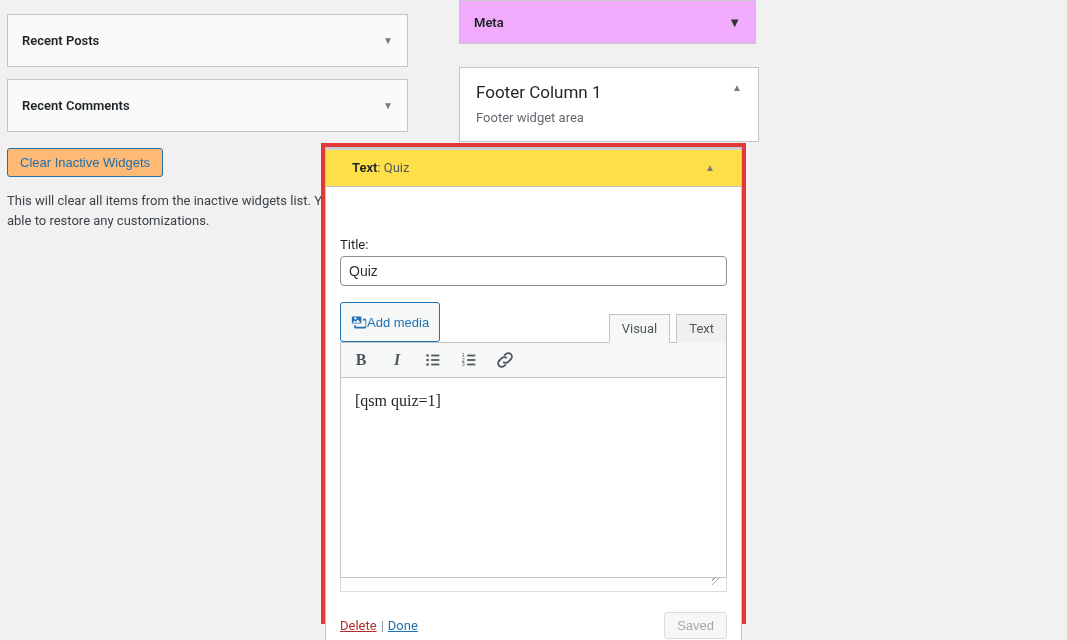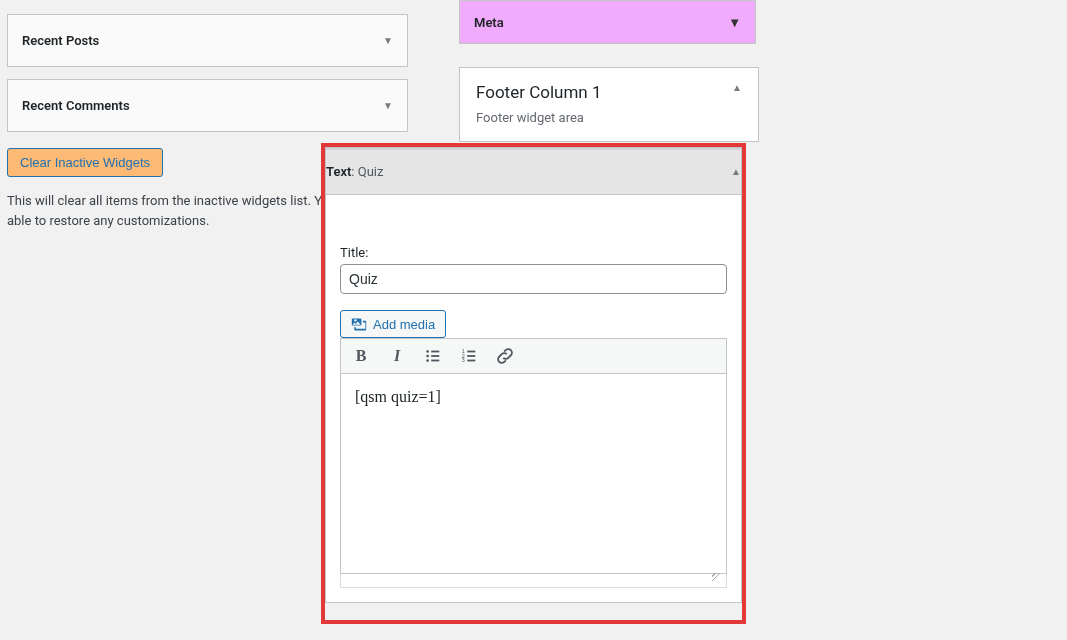--- a/index.html
+++ b/index.html
@@ -127,28 +127,28 @@
     pointer-events: none;
   }
   .text-widget {
     position: absolute;
     left: 325px;
     top: 147px;
     width: 417px;
     background: #fff;
   }
   .text-widget-header {
-    height: 48px;
-    background: #e5e5e5;
+    height: 40px;
+    background: #fde047;
     border: 1px solid #c3c4c7;
     border-top: 1px solid #c3c4c7;
     display: flex;
     align-items: center;
     justify-content: space-between;
-    padding: 0 0;
+    padding: 0 26px;
     font-size: 13px;
     color: #1d2327;
     cursor: pointer;
     box-shadow: inset 0 2px 0 #cfd2d6;
   }
   .text-widget-header .t1 { font-weight: 600; }
   .text-widget-header .t2 { color: #50575e; font-weight: 400; }
   .text-widget-body {
     border: 1px solid #c3c4c7;
     border-top: none;
@@ -169,26 +169,25 @@
   .media-row {
     display: flex;
     justify-content: space-between;
     align-items: flex-end;
     margin-top: 16px;
   }
   .add-media {
     border: 1px solid #2271b1;
     color: #2271b1;
     background: #f6f7f7;
-    padding: 5px 10px;
+    padding: 11px 10px;
     border-radius: 3px;
     font-size: 13px;
     display: flex;
     align-items: center;
-    gap: 6px;
     cursor: pointer;
   }
   .add-media svg { width: 16px; height: 16px; fill: #2271b1; }
 
   .tabs {
     display: flex;
     gap: 6px;
   }
   .tab {
     border: 1px solid #c3c4c7;
@@ -318,20 +317,24 @@
     <label class="label">Title:</label>
     <input class="title-input" type="text" value="Quiz" style="">
 
     <div class="media-row">
       <button class="add-media">
         <svg viewBox="0 0 20 20">
             <path d="M13 11V4c0-.55-.45-1-1-1H2c-.55 0-1 .45-1 1v7c0 .55.45 1 1 1h10c.55 0 1-.45 1-1zM4 5.5C4 4.67 4.67 4 5.5 4S7 4.67 7 5.5 6.33 7 5.5 7 4 6.33 4 5.5zM12 11H2l2.5-3 1.5 2 2.5-3L12 11zm6-5H15v2h3v8H6v-2H4v3c0 .55.45 1 1 1h13c.55 0 1-.45 1-1V7c0-.55-.45-1-1-1z"></path>
           </svg>
         <span>Add media</span>
       </button>
+      <div class="tabs">
+        <div class="tab active">Visual</div>
+        <div class="tab">Text</div>
+      </div>
     </div>
 
     <div class="toolbar">
       <span class="tb-btn" style="font-weight:900;font-family:Georgia,serif;">B</span>
       <span class="tb-btn" style="font-style:italic;font-family:Georgia,serif;font-weight:600;">I</span>
       <span class="tb-btn">
         <svg width="18" height="18" viewBox="0 0 20 20" fill="#50575e">
             <circle cx="4" cy="5" r="1.5"></circle>
             <rect x="8" y="4" width="9" height="2"></rect>
             <circle cx="4" cy="10" r="1.5"></circle>
@@ -355,14 +358,20 @@
             <path d="M8 12a4 4 0 0 0 5.66 0l2.83-2.83a4 4 0 1 0-5.66-5.66L9 5"></path>
             <path d="M12 8a4 4 0 0 0-5.66 0L3.51 10.83a4 4 0 1 0 5.66 5.66L11 15"></path>
           </svg>
       </span>
     </div>
     <div class="editor-area">
       <span>[qsm quiz=1]</span>
     </div>
     <div class="three-bars-wrap"></div>
 
+    <div class="widget-footer">
+      <div>
+        <a class="del">Delete</a><span class="sep">|</span><a class="done">Done</a>
+      </div>
+      <button class="saved-btn" disabled="">Saved</button>
+    </div>
   </div>
 </div>
 
 </body></html>

